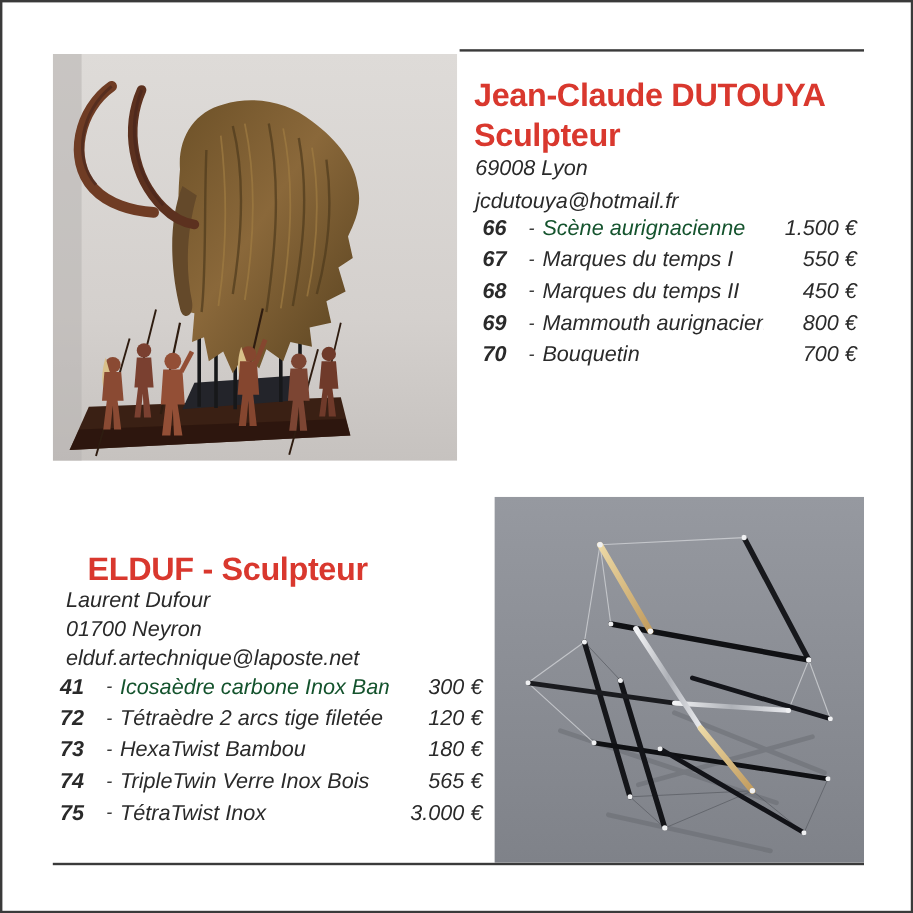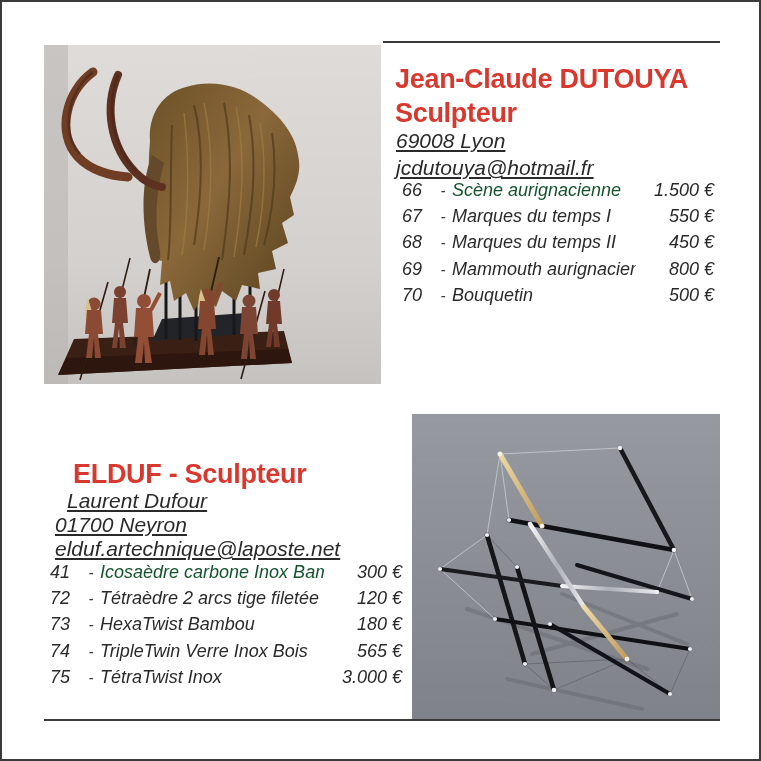--- a/index.html
+++ b/index.html
@@ -8,26 +8,26 @@
     background:#ffffff;box-sizing:border-box;border:2px solid #3a3a3a;
     font-family:"Liberation Sans","DejaVu Sans",sans-serif;overflow:hidden;padding-left:20px;
   }
   .rule{position:absolute;height:2px;background:#3a3a3a;}
   .photo{position:absolute;display:block;}
   .artist-name{
     position:absolute;font-weight:bold;font-size:27px;line-height:34px;
     color:#d9382e;letter-spacing:-0.3px;white-space:nowrap;
   }
   .body-line{
-    position:absolute;font-style:italic;font-size:21px;line-height:23px;
-    color:#2a2a2a;white-space:nowrap;text-decoration:underline;
+    position:absolute;font-style:italic;font-size:18px;line-height:23px;
+    color:#2a2a2a;white-space:nowrap;
   }
   .works{position:absolute;font-style:italic;font-size:18px;color:#2a2a2a;}
   .works .row{display:flex;align-items:center;height:26.3px;}
-  .works .num{width:32px;flex:none;}
+  .works .num{width:32px;flex:none;font-weight:bold;}
   .works .dash{width:18px;flex:none;text-align:center;font-size:15px;color:#3c3c3c;}
   .works .title{flex:1;white-space:nowrap;overflow:hidden;}
   .works .price{flex:none;min-width:78px;text-align:right;white-space:nowrap;}
   .works .row.hl .title{color:#14532d;}
   .page-number{
     position:absolute;left:0;top:724px;width:100%;text-align:center;
     font-size:13px;color:#1f1f1f;
   }
 </style>
 </head>
@@ -137,26 +137,26 @@
     <div class="row">
       <span class="num">69</span>
       <span class="dash">-</span>
       <span class="title">Mammouth aurignacien</span>
       <span class="price">800 €</span>
     </div>
     <div class="row">
       <span class="num">70</span>
       <span class="dash">-</span>
       <span class="title">Bouquetin</span>
-      <span class="price">500 €</span>
+      <span class="price">700 €</span>
     </div>
   </div>
 
   <div class="artist-name" style="left:52px;top:455px;margin-left:19px;">ELDUF - Sculpteur</div>
-  <div class="body-line" style="left:53px;top:487px;margin-left:12px;">Laurent Dufour</div>
+  <div class="body-line" style="left:53px;top:487px;">Laurent Dufour</div>
   <div class="body-line" style="left:53px;top:511px;">01700 Neyron</div>
   <div class="body-line" style="left:53px;top:535px;">elduf.artechnique@laposte.net</div>
 
   <div class="works" style="left:48px;top:557px;width:352px;">
     <div class="row hl">
       <span class="num">41</span>
       <span class="dash">-</span>
       <span class="title">Icosaèdre carbone Inox Bambou</span>
       <span class="price">300 €</span>
     </div>

